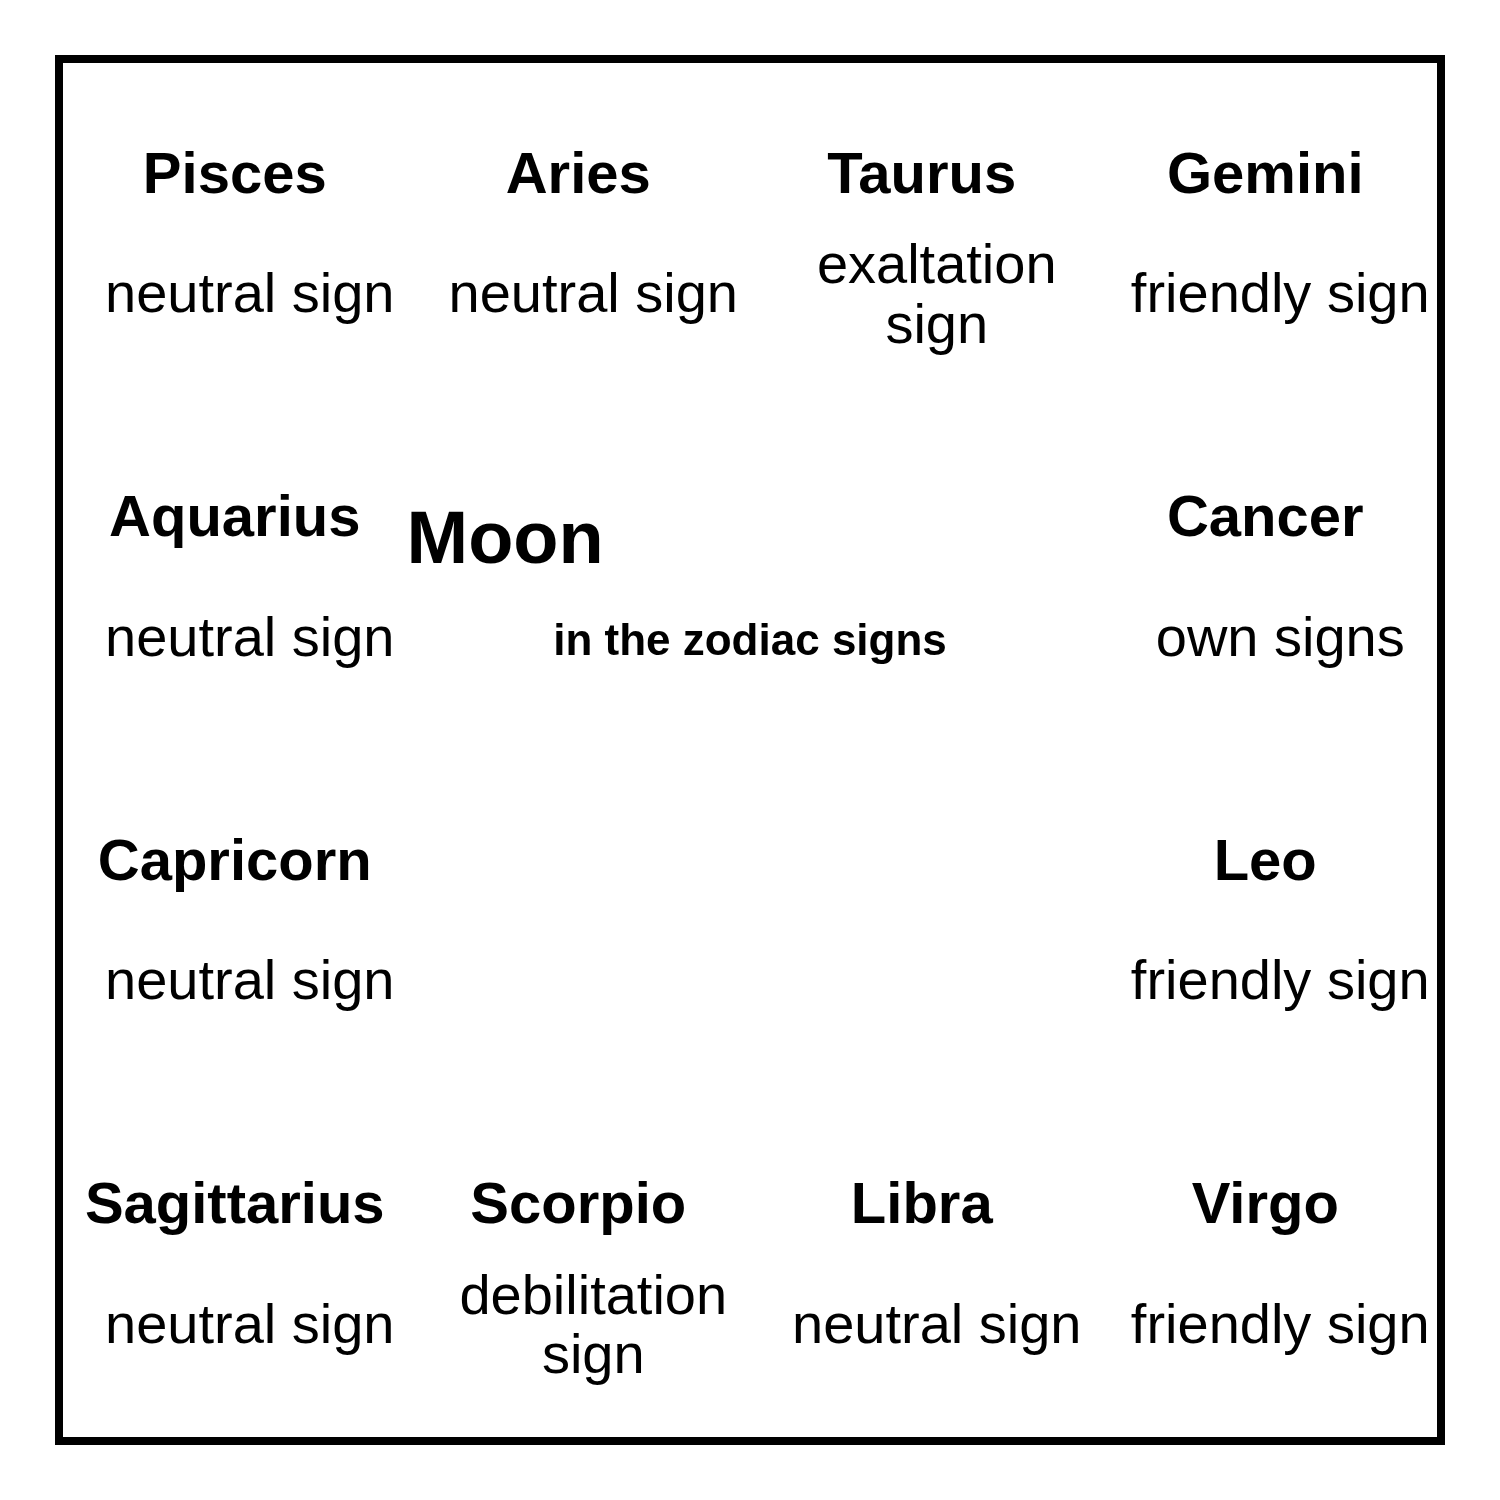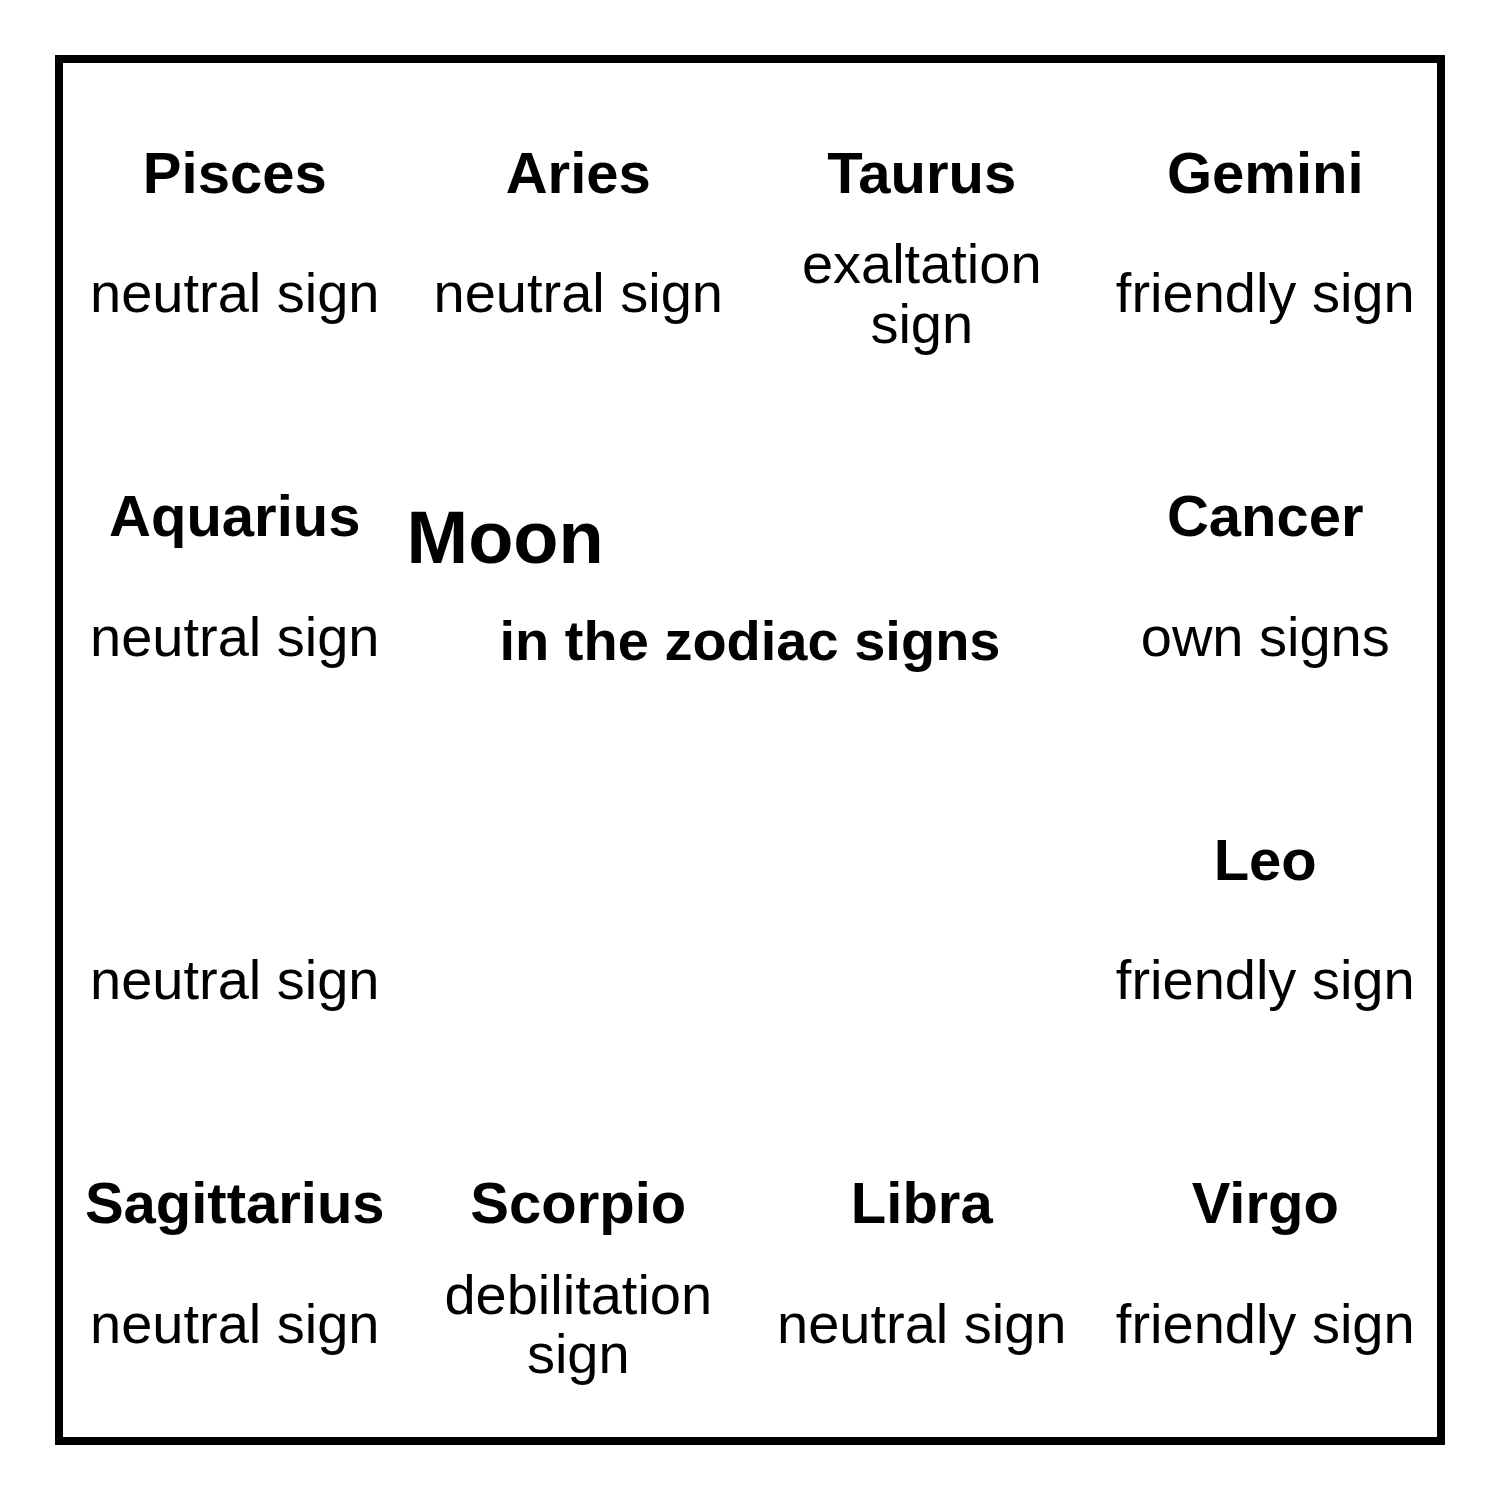--- a/index.html
+++ b/index.html
@@ -56,21 +56,21 @@
     transform: translateY(-50%);
     text-align: center;
     font-weight: 700;
     font-size: 58px;
     line-height: 1.1;
     white-space: nowrap;
   }
   .sign-status {
     position: absolute;
     top: 67%;
-    left: 0;
+    left: 15px;
     width: 100%;
     transform: translateY(-50%);
     text-align: center;
     font-weight: 400;
     font-size: 56px;
     line-height: 1.06;
   }
   .status-line { white-space: nowrap; }
 
   .center-title {
@@ -85,21 +85,21 @@
     white-space: nowrap;
   }
   .center-subtitle {
     position: absolute;
     top: 34%;
     left: 0;
     width: 100%;
     transform: translateY(-50%);
     text-align: center;
     font-weight: 700;
-    font-size: 56px;
+    font-size: 44px;
     white-space: nowrap;
   }
 </style>
 </head>
 <body>
 
 <div id="page">
   <div id="board">
 
     <div class="cell cell-pisces">
@@ -144,20 +144,21 @@
     </div>
 
     <div class="cell cell-cancer">
       <div class="sign-name">Cancer</div>
       <div class="sign-status">
         <div class="status-line">own signs</div>
       </div>
     </div>
 
     <div class="cell cell-capricorn">
+      <div class="sign-name">Capricorn</div>
       <div class="sign-status">
         <div class="status-line">neutral sign</div>
       </div>
     </div>
 
     <div class="cell cell-leo">
       <div class="sign-name">Leo</div>
       <div class="sign-status">
         <div class="status-line">friendly sign</div>
       </div>

